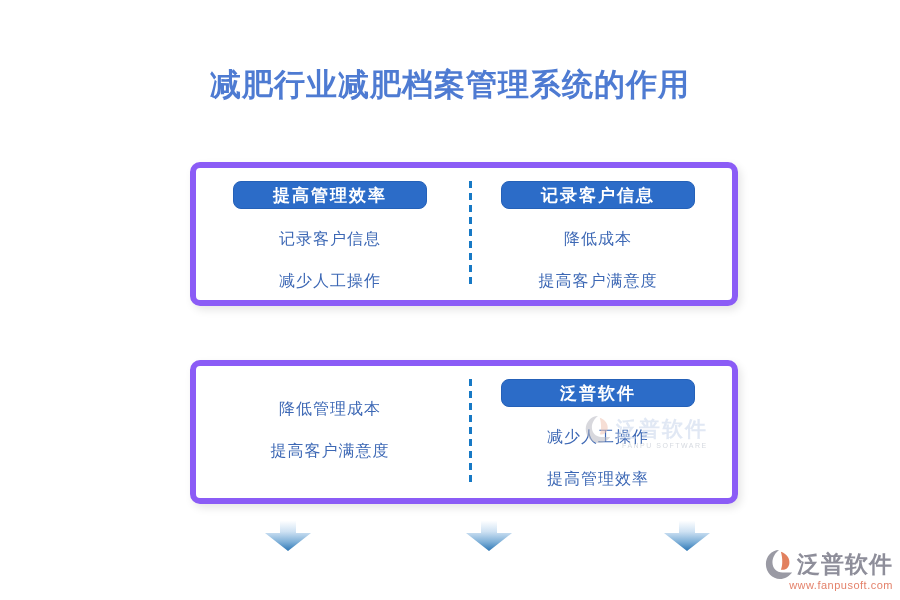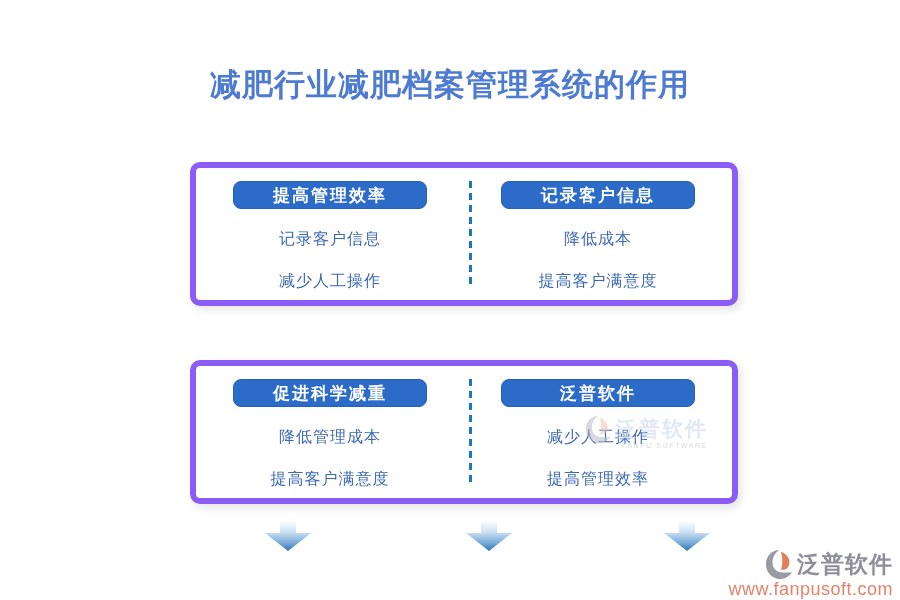--- a/index.html
+++ b/index.html
@@ -37,21 +37,21 @@
   .wm-brand{font-size:21px;font-weight:bold;color:#c9d6ec;letter-spacing:2px;margin-left:4px;}
   .wm-sub{font-size:7px;color:#b4bbc7;letter-spacing:1.5px;margin-left:38px;margin-top:-2px;}
 
   
   #arrows{position:absolute;left:0;top:521px;width:900px;height:32px;}
 
   
   .footer{position:absolute;right:7px;top:548px;text-align:right;}
   .footer-row{display:flex;align-items:center;justify-content:flex-end;}
   .footer-brand{font-size:23px;font-weight:bold;color:#8e8e9a;letter-spacing:1px;margin-left:3px;}
-  .footer-url{font-size:18px;color:#e4826b;letter-spacing:0.5px;margin-top:-1px;cursor:pointer;}
+  .footer-url{font-size:11px;color:#e4826b;letter-spacing:0.5px;margin-top:-1px;cursor:pointer;}
 </style>
 </head>
 <body>
 
 <div id="stage">
 
   <div class="page-title">减肥行业减肥档案管理系统的作用</div>
 
   <div class="panel p1">
     <div class="panel-inner">
@@ -65,21 +65,20 @@
         <div class="item">降低成本</div>
         <div class="item">提高客户满意度</div>
       </div>
       <div class="divider"></div>
     </div>
   </div>
 
   <div class="panel p2">
     <div class="panel-inner">
       <div class="col">
-        <div class="pill">促进科学减重</div>
         <div class="item">降低管理成本</div>
         <div class="item">提高客户满意度</div>
       </div>
       <div class="col">
         <div class="watermark">
           <div class="wm-row">
             <svg width="28" height="30" viewBox="0 0 32 34">
               <path fill="#b9b9c2" d="M16 2 C8 2 2 9 2 17 C2 26 9 33 17 33 C22 33 27 30 30 26 L20 26 C13 26 9 21 9 15 C9 10 12 5 16 2 Z"></path>
               <path fill="#f0c4b4" d="M18 4 C24 6 28 11 27 17 C26 22 22 24 18 23 C20 19 20 11 18 4 Z"></path>
             </svg>

